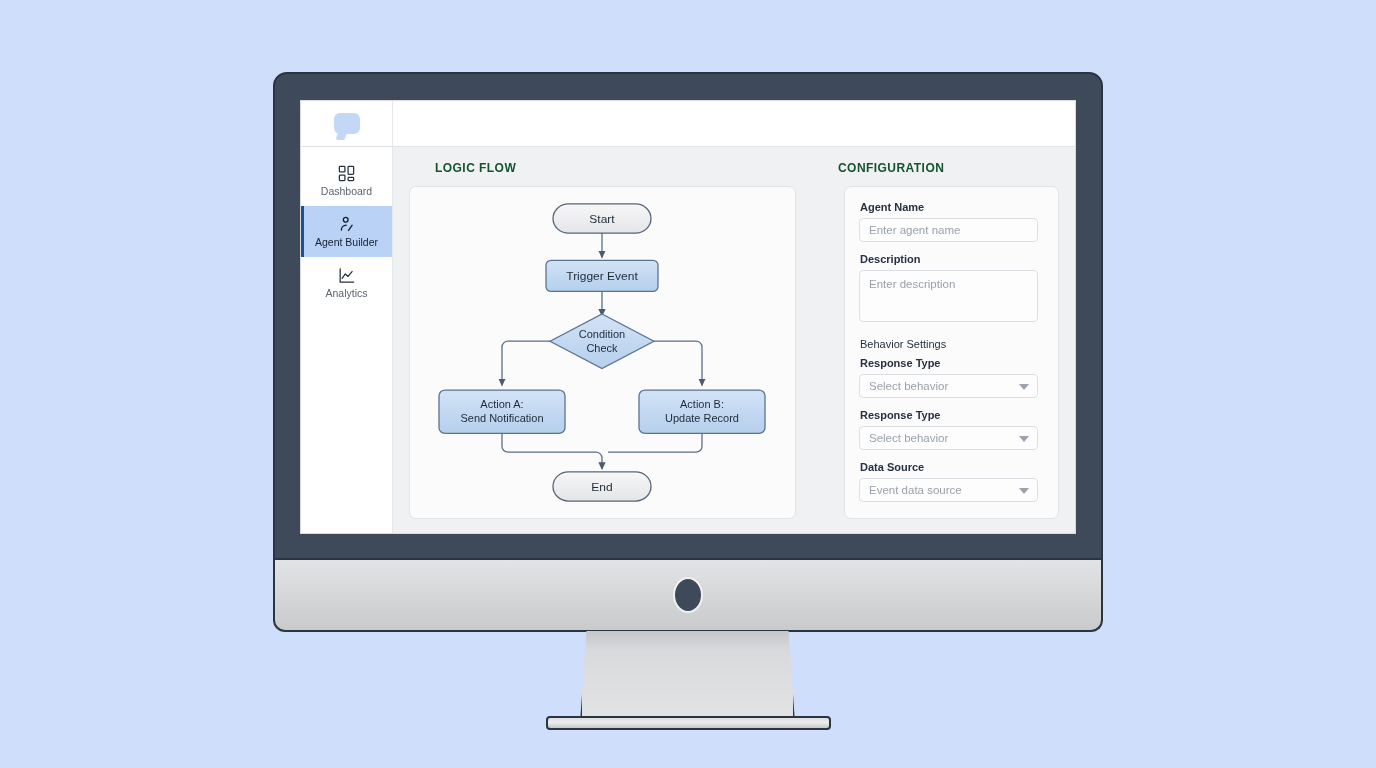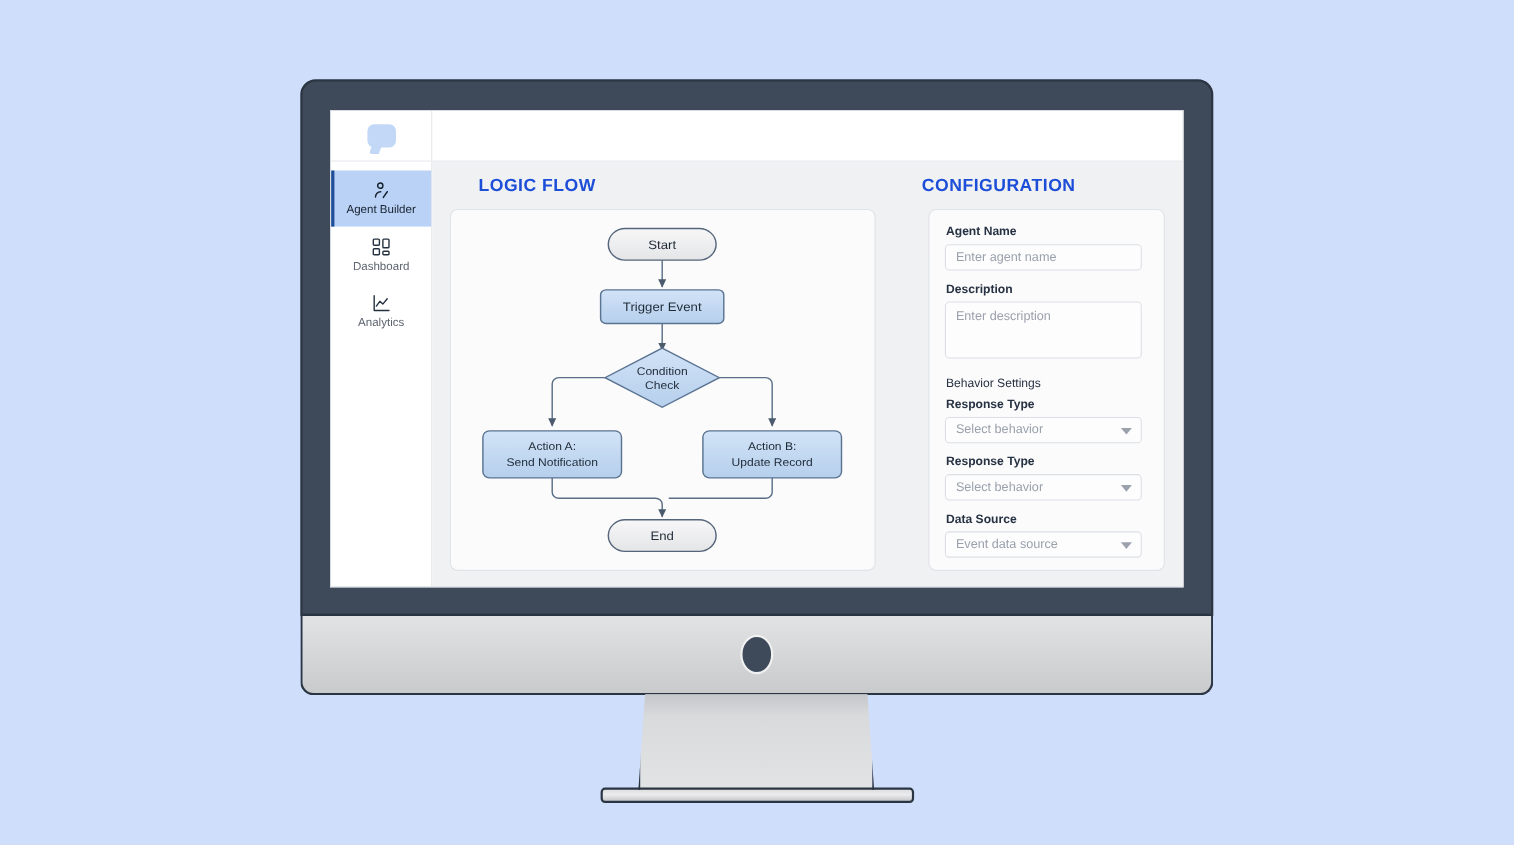--- a/index.html
+++ b/index.html
@@ -121,21 +121,21 @@
     background:#f0f1f3;
     display:flex;
     padding:14px 16px 14px 16px;
     gap:16px;
     box-sizing:border-box;
   }
   .col{display:flex;flex-direction:column;min-width:0;}
   .col-flow{flex:0 0 387px;}
   .col-cfg{flex:1;}
   .sec-head{
-    font-size:16px;font-weight:bold;color:#1d4ed8;
+    font-size:12px;font-weight:bold;color:#14532d;
     letter-spacing:.45px;margin:0 0 11px 2px;padding-left:24px;
   }
   .panel{
     flex:1;background:#fbfbfc;
     border:1px solid #e0e3e7;border-radius:7px;
     box-sizing:border-box;
     min-height:0;
   }
   .flow-panel{position:relative;overflow:hidden;}
   .flow-panel svg{position:absolute;left:0;top:0;width:100%;height:100%;}
@@ -192,41 +192,41 @@
     <div class="topbar">
       <div class="logo-cell">
         <div class="bubble"></div>
       </div>
     </div>
 
     <div class="body-row">
 
       <div class="sidebar">
 
-        <div class="nav-item active">
-          <span class="nav-ico">
-            <svg viewBox="0 0 24 24" fill="none" stroke="#16212e" stroke-width="1.7" stroke-linecap="round">
-              <circle cx="11" cy="6" r="3"></circle>
-              <path d="M5.5 19c0-3.3 2.6-6 6-6"></path>
-              <path d="M14.5 19.5 19 13"></path>
-            </svg>
-          </span>
-          <span class="nav-label">Agent Builder</span>
-        </div>
-
         <div class="nav-item">
           <span class="nav-ico">
             <svg viewBox="0 0 24 24" fill="none" stroke="#24313f" stroke-width="1.6">
               <rect x="3" y="3" width="7" height="7" rx="1"></rect>
               <rect x="14" y="3" width="7" height="10" rx="1"></rect>
               <rect x="3" y="14" width="7" height="7" rx="1"></rect>
               <rect x="14" y="17" width="7" height="4" rx="1"></rect>
             </svg>
           </span>
           <span class="nav-label">Dashboard</span>
+        </div>
+
+        <div class="nav-item active">
+          <span class="nav-ico">
+            <svg viewBox="0 0 24 24" fill="none" stroke="#16212e" stroke-width="1.7" stroke-linecap="round">
+              <circle cx="11" cy="6" r="3"></circle>
+              <path d="M5.5 19c0-3.3 2.6-6 6-6"></path>
+              <path d="M14.5 19.5 19 13"></path>
+            </svg>
+          </span>
+          <span class="nav-label">Agent Builder</span>
         </div>
 
 
         <div class="nav-item">
           <span class="nav-ico">
             <svg viewBox="0 0 24 24" fill="none" stroke="#24313f" stroke-width="1.6" stroke-linecap="round" stroke-linejoin="round">
               <path d="M4 3.5v17h17"></path>
               <path d="M6.5 15.5 10.5 10l3.4 3.2L19 7"></path>
             </svg>
           </span>

